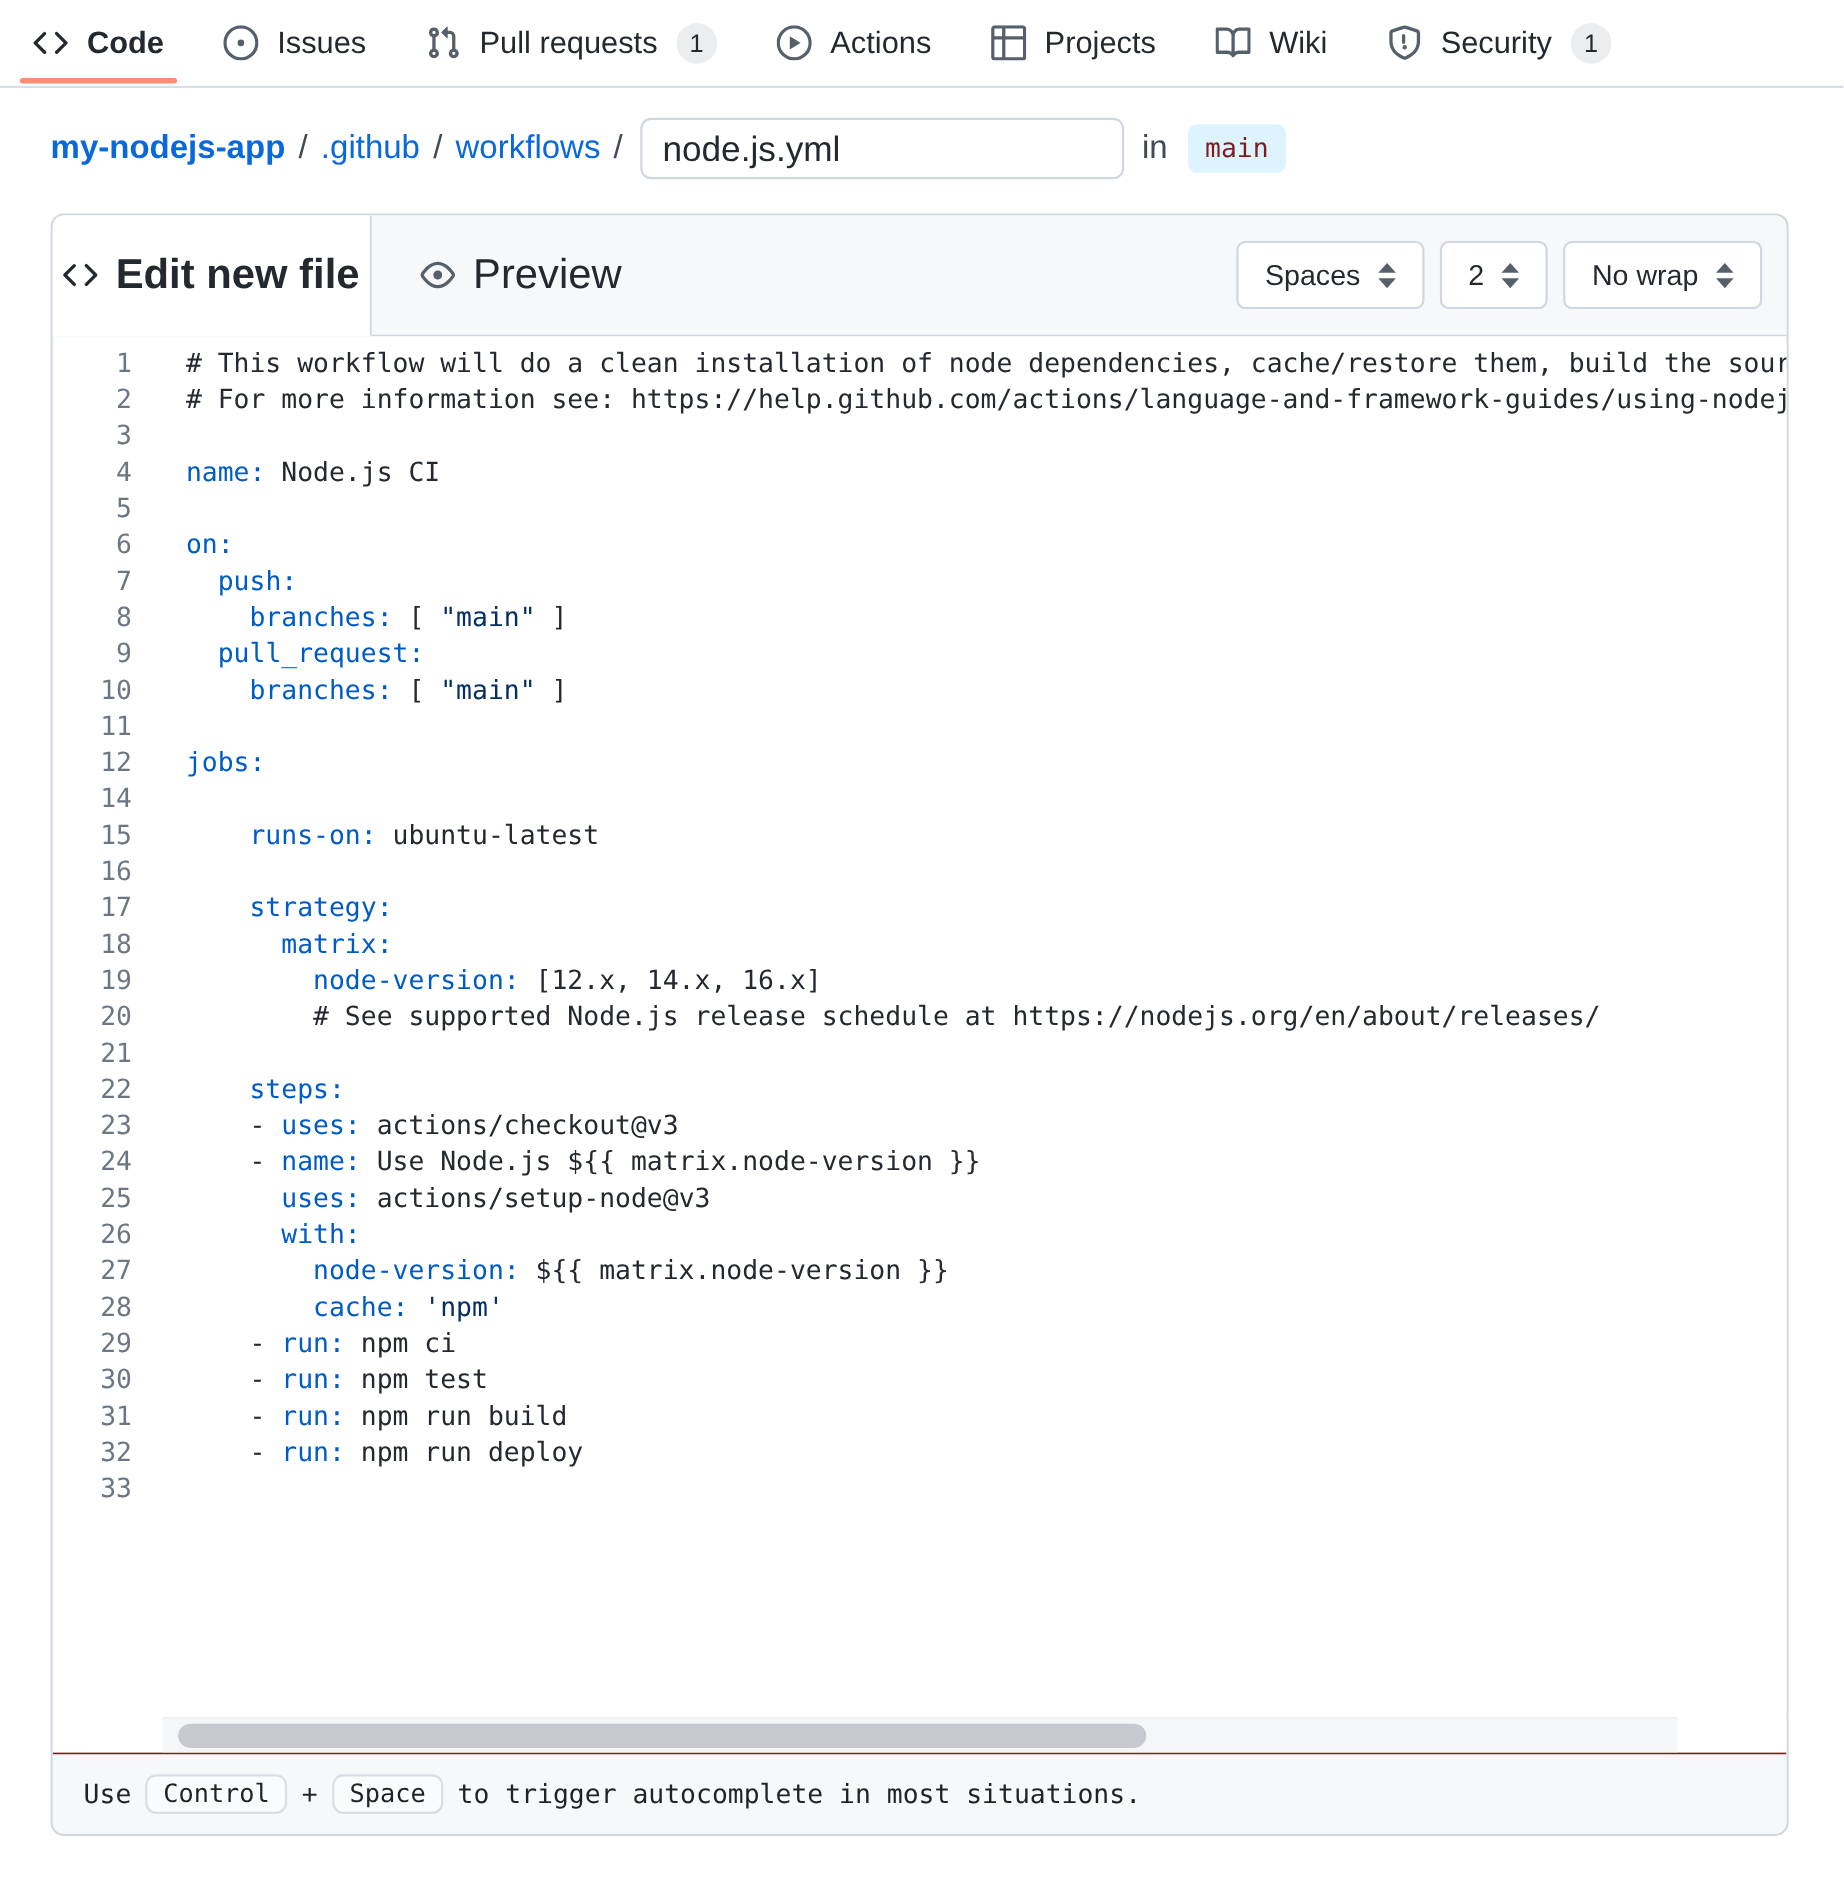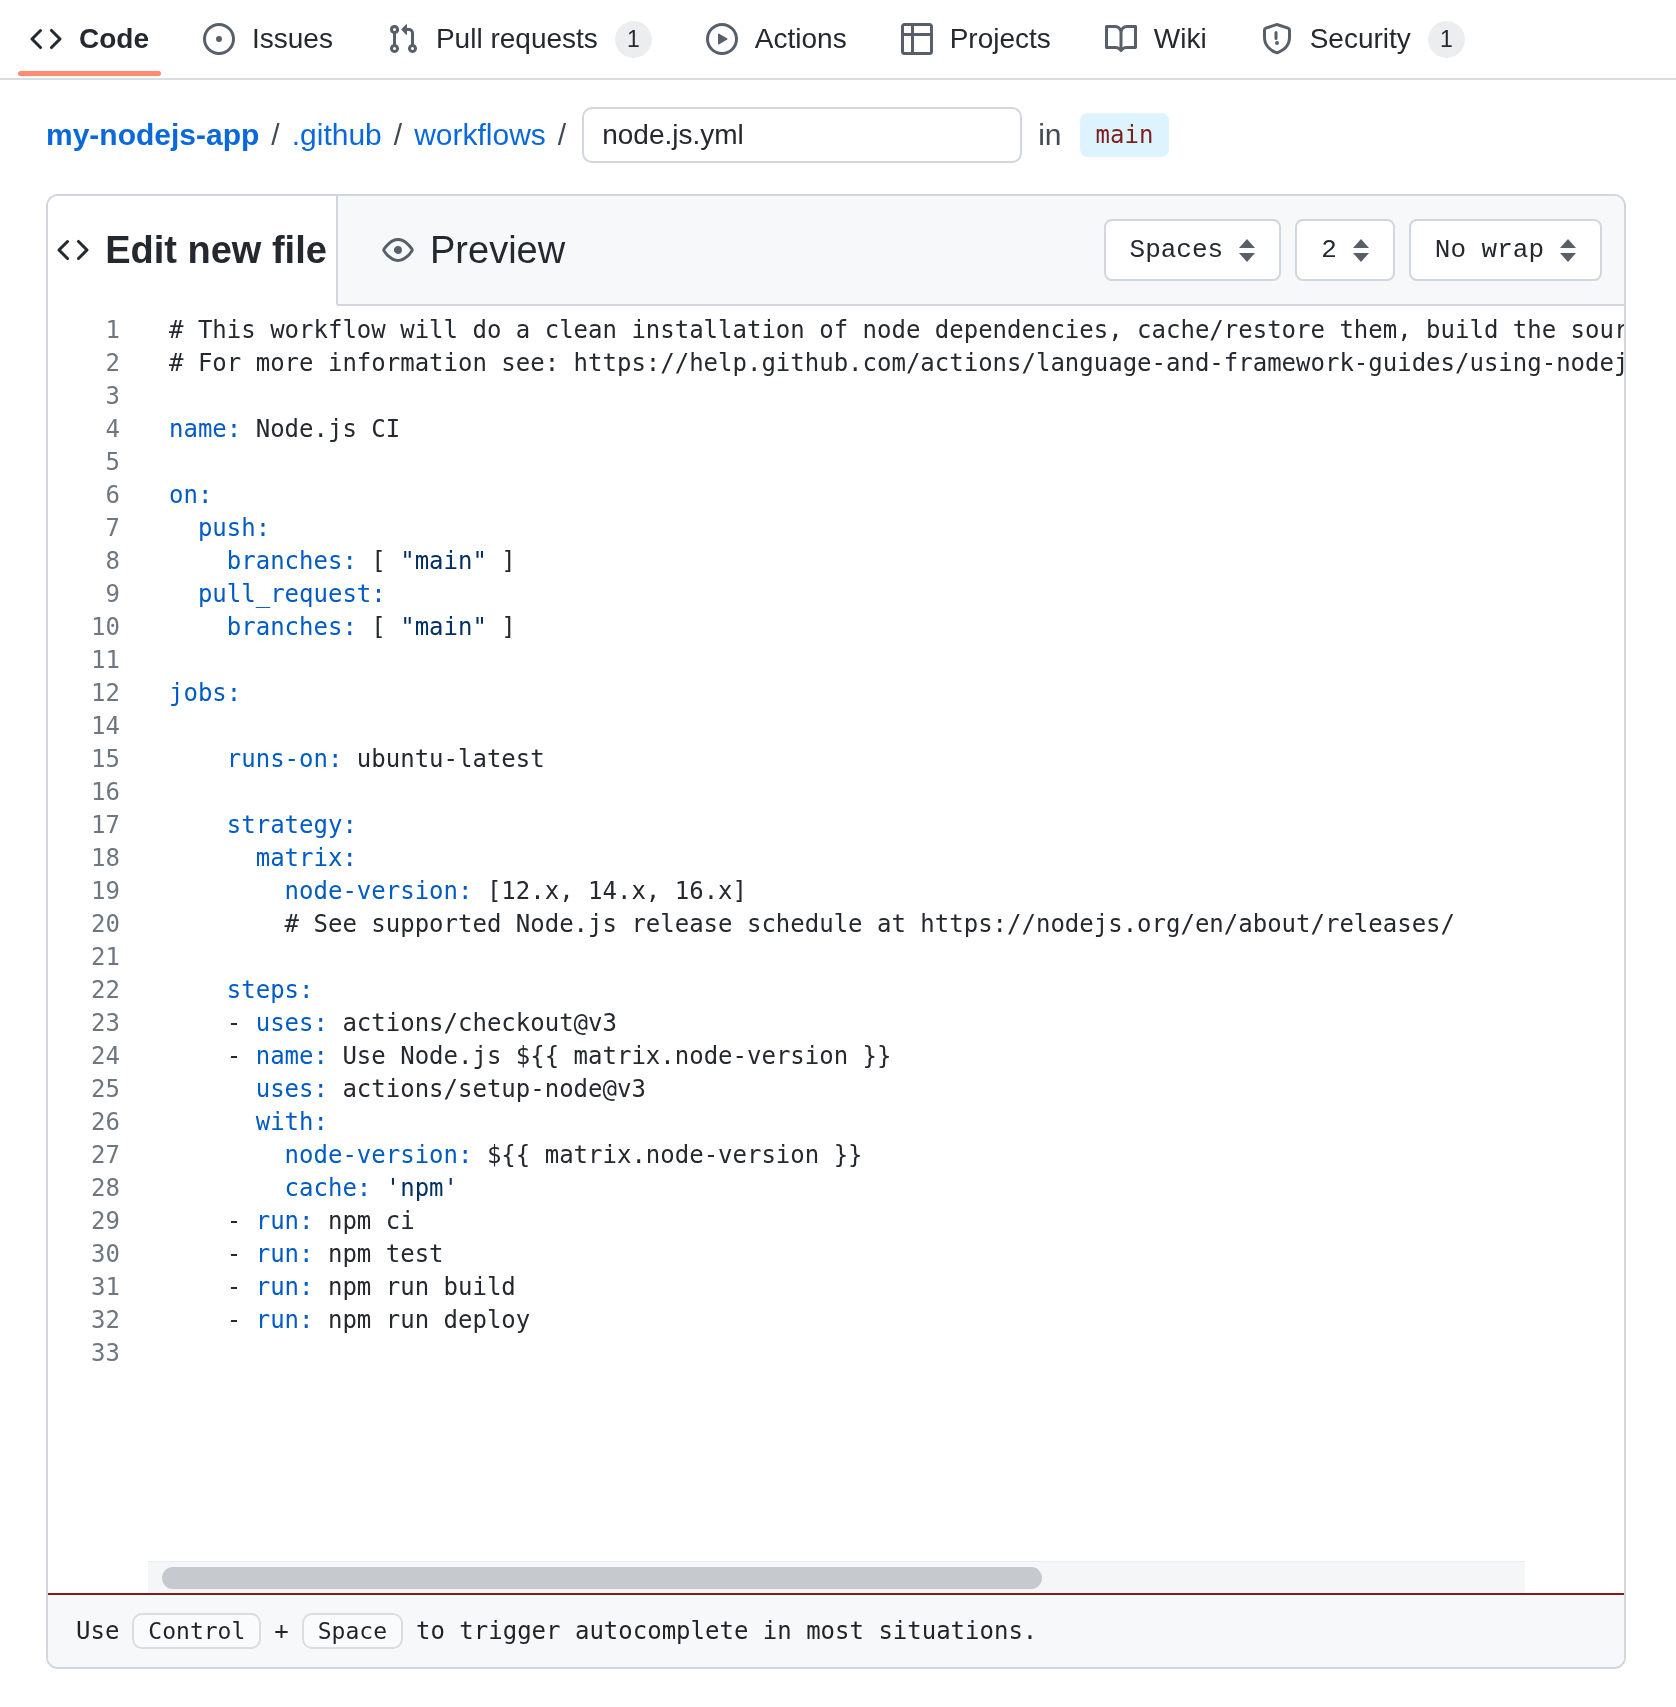--- a/index.html
+++ b/index.html
@@ -40,21 +40,21 @@
   .crumbs{
     margin:26px 0 0 46px; display:flex; align-items:center;
     font-size:30px; height:58px;
   }
   .crumbs a{ color:#0969da; text-decoration:none; cursor:pointer; }
   .crumb-repo{ font-weight:700; }
   .crumb-sep{ color:#424a53; margin:0 12px; }
   .filename-input{
     width:440px; height:56px; margin-left:4px;
     border:2px solid #d0d7de; border-radius:10px;
-    padding:0 18px; font-size:28px; color:#24292f;
+    padding:0 18px; font-size:32px; color:#24292f;
     font-family:"Liberation Sans", sans-serif; outline:none;
     background:#fff;
   }
   .in-label{ margin:0 18px 0 16px; color:#424a53; }
   .branch-badge{
     font-family:"DejaVu Sans Mono", monospace;
     font-size:24px; color:#7f1d1d; background:#ddf4ff;
     padding:8px 16px; border-radius:8px;
   }
 
@@ -80,21 +80,21 @@
     font-weight:700; margin-bottom:-2px; border-bottom:2px solid #fff;
   }
   .tab.active .ticon{ color:#24292f; }
   .tab.preview{ padding:0 44px; }
   .ed-spacer{ flex:1; }
   .ed-controls{ display:flex; align-items:center; gap:14px; padding-right:22px; }
   .select-btn{
     display:flex; align-items:center; gap:16px;
     height:62px; padding:0 24px;
     background:#fff; border:2px solid #d0d7de; border-radius:8px;
-    font-family:Liberation Mono, monospace;
+    font-family:Liberation Sans, sans-serif;
     font-size:26px; color:#24292f; cursor:pointer;
   }
   .caret{ display:inline-flex; flex-direction:column; gap:5px; }
   .caret::before{
     content:""; width:0; height:0;
     border-left:8px solid transparent; border-right:8px solid transparent;
     border-bottom:9px solid #57606a;
   }
   .caret::after{
     content:""; width:0; height:0;

